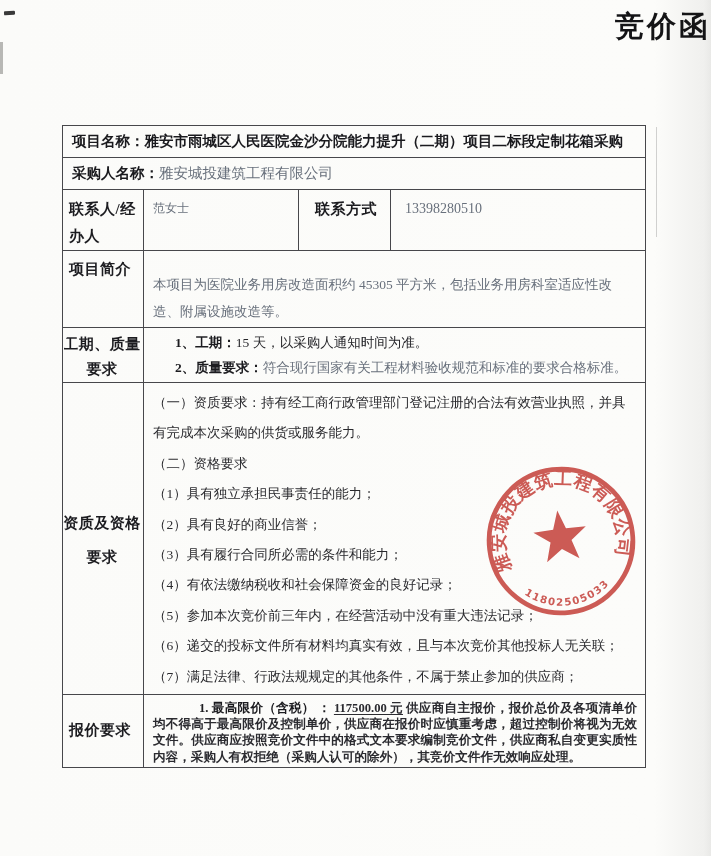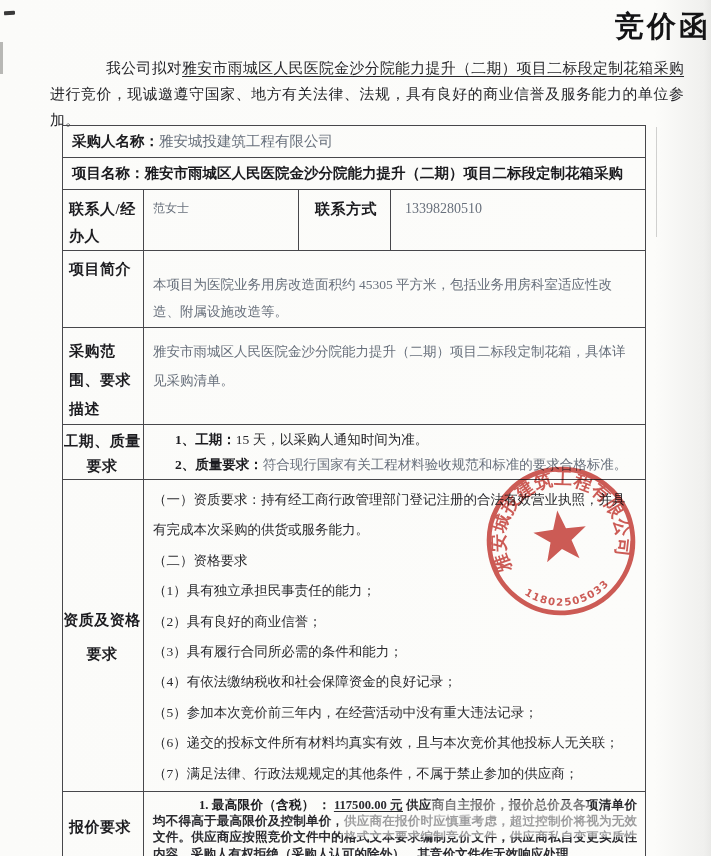--- a/index.html
+++ b/index.html
@@ -71,55 +71,50 @@
 </head>
 <body>
 
 <div class="page">
 
   <div class="mark-a"></div>
   <div class="mark-b"></div>
 
   <h1 class="doc-title">竞价函</h1>
 
-  <p class="intro"><span>我公司拟对</span><span class="u">雅安市雨城区人民医院金沙分院能力提升（二期）项目二标段定制花箱采购</span><span>进行竞价，现诚邀遵守国家、地方有关法律、法规，具有良好的商业信誉及服务能力的单位参加。</span></p>
 
   <table class="main">
     <colgroup>
       <col style="width:81px">
         <col style="width:155px">
         <col style="width:92px">
         <col style="width:255px">
     </colgroup>
 
     <tbody>
-        <tr style="height:29px" class="row-one">
-      <td colspan="4" class="val"><span class="inline-lab">采购人名称：</span><span class="light" style="font-size:14.5px">雅安城投建筑工程有限公司</span></td>
+        <tr style="height:28px" class="row-one">
+      <td colspan="4" class="val"><span class="inline-lab">项目名称：</span><span class="inline-lab">雅安市雨城区人民医院金沙分院能力提升（二期）项目二标段定制花箱采购</span></td>
     </tr>
 
-    <tr style="height:28px" class="row-one">
-      <td colspan="4" class="val"><span class="inline-lab">项目名称：</span><span class="inline-lab">雅安市雨城区人民医院金沙分院能力提升（二期）项目二标段定制花箱采购</span></td>
+    <tr style="height:29px" class="row-one">
+      <td colspan="4" class="val"><span class="inline-lab">采购人名称：</span><span class="light" style="font-size:14.5px">雅安城投建筑工程有限公司</span></td>
     </tr>
 
     <tr style="height:55px">
       <td class="lab" style="padding-top:6px">联系人/经办人</td>
       <td class="val light lh27" style="padding-top:5px;font-size:12px">范女士</td>
       <td class="lab" style="padding-top:6px;padding-left:16px">联系方式</td>
       <td class="val light lh27" style="padding-top:5px;padding-left:14px;font-size:14px">13398280510</td>
     </tr>
 
     <tr style="height:58px">
       <td class="lab" style="padding-top:5px">项目简介</td>
       <td colspan="3" class="val light lh27" style="padding-top:20px">本项目为医院业务用房改造面积约 45305 平方米，包括业务用房科室适应性改造、附属设施改造等。</td>
     </tr>
 
-    <tr style="height:68px">
-      <td class="lab lh29" style="padding-top:9px">采购范围、要求描述</td>
-      <td colspan="3" class="val light lh29" style="padding-top:9px">雅安市雨城区人民医院金沙分院能力提升（二期）项目二标段定制花箱，具体详见采购清单。</td>
-    </tr>
 
     <tr style="height:50px">
       <td class="lab ctr lh25">工期、质量要求</td>
       <td colspan="3" class="val lh25 v-mid">
         <div><span class="b">1、工期：</span><span>15 天，以采购人通知时间为准。</span></div>
         <div><span class="b">2、质量要求：</span><span class="light">符合现行国家有关工程材料验收规范和标准的要求合格标准。</span></div>
       </td>
     </tr>
 
     <tr style="height:305px">

